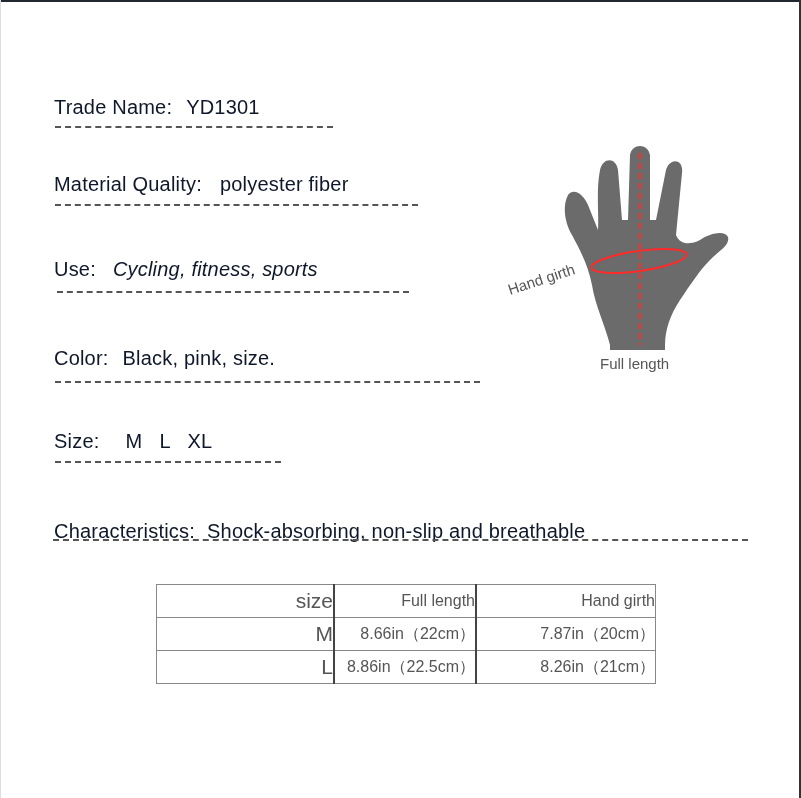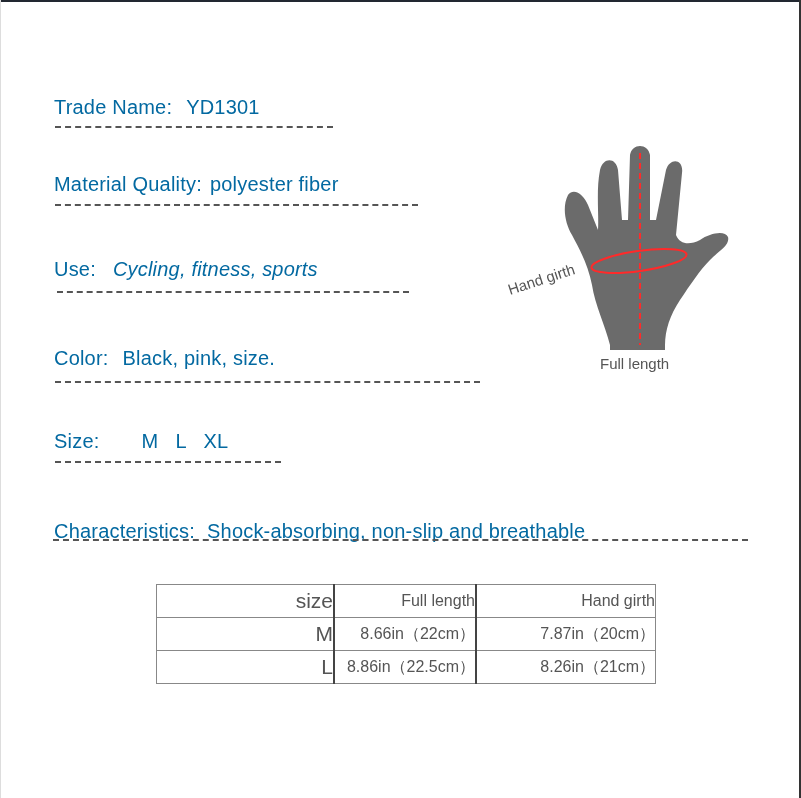--- a/index.html
+++ b/index.html
@@ -1,21 +1,21 @@
 <!DOCTYPE html>
 <html><head>
 <meta charset="utf-8">
 <style>
   html, body { margin:0; padding:0; }
   body { width:801px; height:798px; background:#ffffff; position:relative; overflow:hidden;
          font-family:"DejaVu Sans", sans-serif; color:#4a4a4a; }
   .topbar { position:absolute; left:0; top:0; width:801px; height:2px; background:#222831; }
   .rborder { position:absolute; right:0; top:0; width:2px; height:798px; background:#333; }
   .lborder { position:absolute; left:0; top:0; width:1px; height:798px; background:#ddd; }
-  .spec { position:absolute; left:54px; font-size:20px; letter-spacing:0.2px; white-space:nowrap; font-family:"Liberation Sans", sans-serif; color:#0369a1; }
+  .spec { position:absolute; left:54px; font-size:20px; letter-spacing:0.2px; white-space:nowrap; font-family:"Liberation Sans", sans-serif; color:#0f172a; }
   .spec .val { margin-left:14px; }
   .dash { position:absolute; height:0; border-top:2px dashed #555; }
   .hand { position:absolute; left:500px; top:145px; width:250px; height:235px; }
   table.sz { position:absolute; left:156px; top:584px; border-collapse:collapse; font-family:"Liberation Sans", sans-serif; color:#555; }
   table.sz td { border:1px solid #888; text-align:right; height:32px; padding:0; }
   table.sz tr td:first-child { width:176px; font-size:21px; }
   table.sz tr td:nth-child(2) { width:140px; font-size:16px; border-left:2px solid #444; }
   table.sz tr td:nth-child(3) { width:178px; font-size:16px; border-left:2px solid #444; }
 </style>
 </head>
@@ -24,36 +24,36 @@
 <div class="topbar"></div>
 <div class="rborder"></div>
 <div class="lborder"></div>
 
 <div class="spec" style="top:96px;">
   <span>Trade Name:</span><span class="val">YD1301</span>
 </div>
 <div class="dash" style="left:55px; top:126px; width:278px;"></div>
 
 <div class="spec" style="top:173px;">
-  <span>Material Quality:</span><span style="margin-left:8px;">polyester fiber</span>
+  <span>Material Quality:</span><span style="margin-left:18px;">polyester fiber</span>
 </div>
 <div class="dash" style="left:55px; top:204px; width:363px;"></div>
 
 <div class="spec" style="top:258px;">
   <span>Use:</span><span style="margin-left:17px;font-style:italic;">Cycling, fitness, sports</span>
 </div>
 <div class="dash" style="left:57px; top:291px; width:352px;"></div>
 
 <div class="spec" style="top:347px;">
   <span>Color:</span><span style="margin-left:14px;">Black, pink, size.</span>
 </div>
 <div class="dash" style="left:55px; top:381px; width:425px;"></div>
 
 <div class="spec" style="top:430px;">
-  <span>Size:</span><span style="margin-left:42px; white-space:pre;">M   L   XL</span>
+  <span>Size:</span><span style="margin-left:26px; white-space:pre;">M   L   XL</span>
 </div>
 <div class="dash" style="left:55px; top:461px; width:226px;"></div>
 
 <div class="spec" style="top:520px;">
   <span>Characteristics:</span><span style="margin-left:12px;">Shock-absorbing, non-slip and breathable</span>
 </div>
 <div class="dash" style="left:53px; top:539px; width:695px;"></div>
 
 <svg class="hand" viewBox="0 0 250 235">
   <g>

